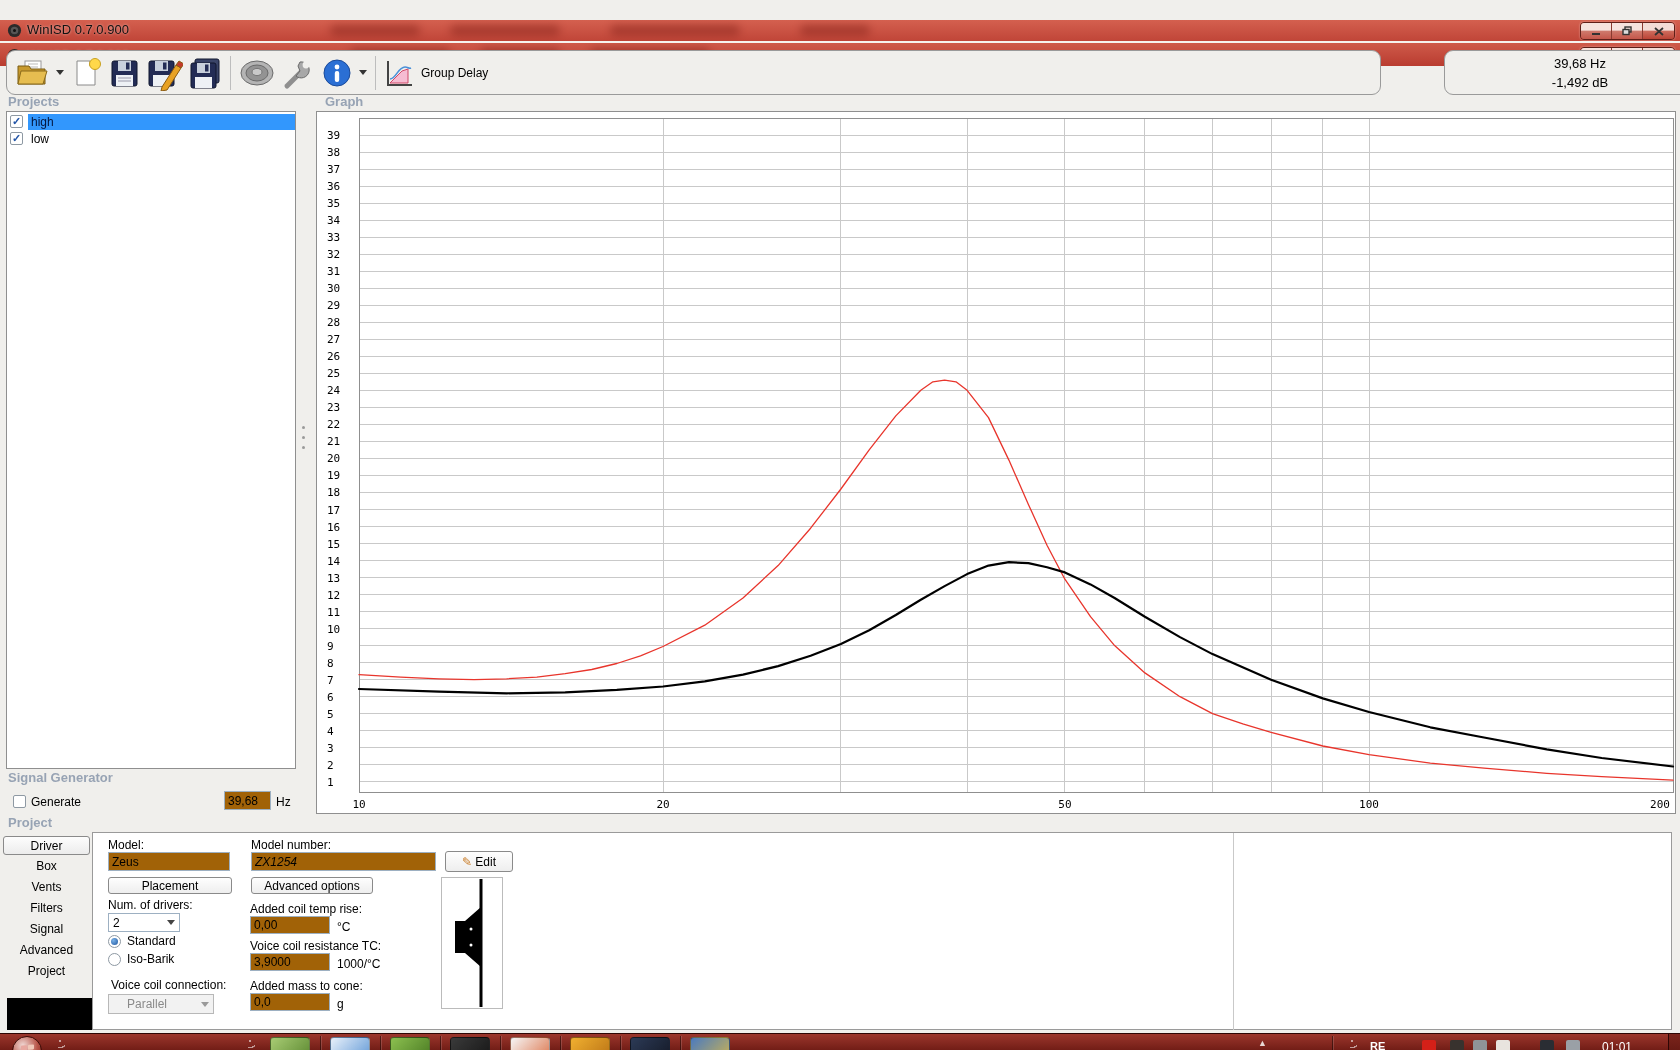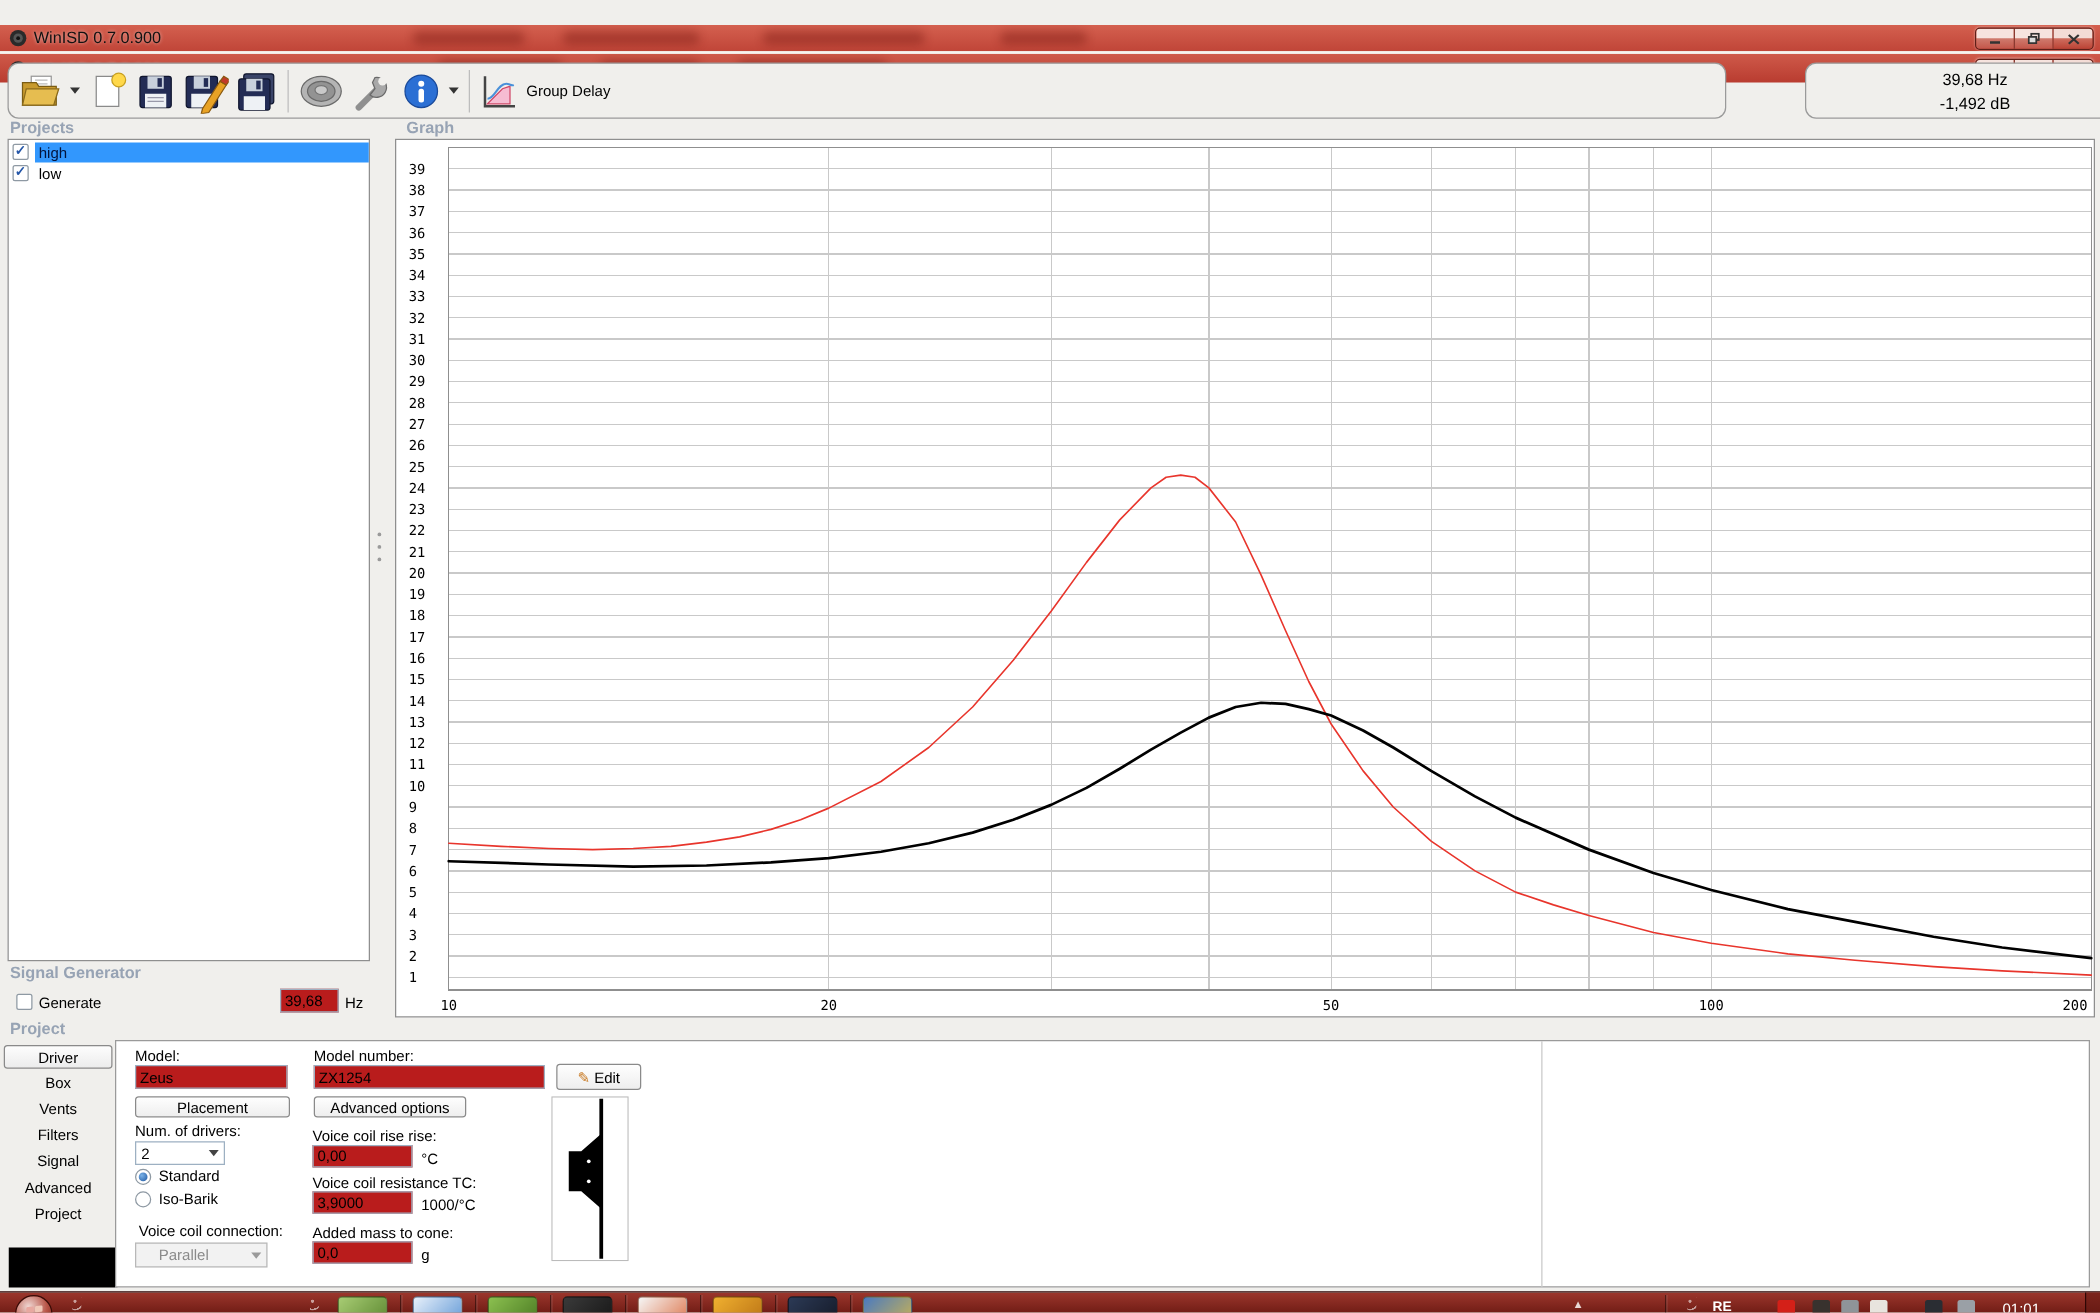--- a/index.html
+++ b/index.html
@@ -38,21 +38,21 @@
   .pl-label.selected { background:#3297fd; color:#03143c; }
   #splitter { left:297px; top:111px; width:18px; height:658px; }
   .split-dot { width:3px; height:3px; background:#9a9a9a; border-radius:50%; position:absolute; left:5px; }
 
   
   #graph-box { left:316px; top:111px; width:1360px; height:703px; background:#fff; border:1px solid #8f8f8f; }
   .ytick, .xtick { font-family:"DejaVu Sans Mono", monospace; font-size:11px; fill:#000; }
 
   
   .gen-cb { left:13px; top:795px; }
-  .tb-input { border:1px solid #9db0c2; background:#b91c1c; font-family:"Liberation Sans",sans-serif; font-size:12px; padding:1px 3px; }
+  .tb-input { border:1px solid #9db0c2; background:#a16207; font-family:"Liberation Sans",sans-serif; font-size:12px; padding:1px 3px; }
   .btn { background:linear-gradient(#fefefe,#eeeeee); border:1px solid #8a8a8a; border-radius:3px; font-size:12px; text-align:center; }
 
   #tabs-col { left:3px; top:836px; width:87px; }
   .ptab { height:19px; line-height:18px; text-align:center; font-size:12px; margin-bottom:2px; }
   .ptab.sel { background:linear-gradient(#fdfdfd,#ececec); border:1px solid #8a8a8a; border-radius:3px; }
   #black-box { left:7px; top:998px; width:87px; height:32px; background:#000; }
 
   #driver-panel { left:92px; top:832px; width:1580px; height:198px; background:#fff; border:1px solid #9a9a9a; }
   .fl { position:absolute; font-size:12px; }
   .combo { position:absolute; background:#fff; border:1px solid #9db0c2; display:flex; align-items:center; padding-left:4px; font-size:12px; }
@@ -360,21 +360,21 @@
     <div class="ptab">Signal</div>
     <div class="ptab">Advanced</div>
     <div class="ptab">Project</div>
   </div>
 <div id="black-box" class="abs"></div>
 
 <div id="driver-panel" class="abs">
   <span class="fl" style="left:15px;top:5px">Model:</span>
   <input class="tb-input fl" style="left: 15px; top: 19px; width: 122px; height: 19px;" readonly="" value="Zeus">
   <span class="fl" style="left:158px;top:5px">Model number:</span>
-  <input class="tb-input fl" style="left: 158px; top: 19px; width: 185px; height: 19px;" readonly="" value="ZX1254">
+  <input class="tb-input fl" style="left: 158px; top: 19px; width: 185px; height: 19px; font-style: italic;" readonly="" value="ZX1254">
   <button class="btn fl" style="left:352px;top:18px;width:68px;height:21px">
     <span style="color:#c87820">✎ </span><span>Edit</span>
   </button>
   <button class="btn fl" style="left:15px;top:44px;width:124px;height:17px">Placement</button>
   <button class="btn fl" style="left:158px;top:44px;width:122px;height:17px">Advanced options</button>
 
   <span class="fl" style="left:15px;top:65px">Num. of drivers:</span>
   <div class="combo" style="left:15px;top:80px;width:72px;height:19px">
     <span>2</span>
       <span class="ca"></span>
@@ -386,21 +386,21 @@
   <span class="radio" style="left:15px;top:119px">
     <span class="rdot"></span>
       <span>Iso-Barik</span>
   </span>
   <span class="fl" style="left:18px;top:145px">Voice coil connection:</span>
   <div class="combo disabled" style="left:15px;top:161px;width:106px;height:20px">
     <span>Parallel</span>
       <span class="ca"></span>
   </div>
 
-  <span class="fl" style="left:157px;top:69px">Voice coil rise rise:</span>
+  <span class="fl" style="left:157px;top:69px">Added coil temp rise:</span>
   <input class="tb-input fl" style="left: 157px; top: 83px; width: 80px; height: 18px;" readonly="" value="0,00">
   <span class="fl" style="left:244px;top:87px">°C</span>
   <span class="fl" style="left:157px;top:106px">Voice coil resistance TC:</span>
   <input class="tb-input fl" style="left: 157px; top: 120px; width: 80px; height: 18px;" readonly="" value="3,9000">
   <span class="fl" style="left:244px;top:124px">1000/°C</span>
   <span class="fl" style="left:157px;top:146px">Added mass to cone:</span>
   <input class="tb-input fl" style="left: 157px; top: 160px; width: 80px; height: 18px;" readonly="" value="0,0">
   <span class="fl" style="left:244px;top:164px">g</span>
 
   <svg class="fl" style="left:348px;top:44px" width="62" height="132" viewBox="0 0 62 132">

